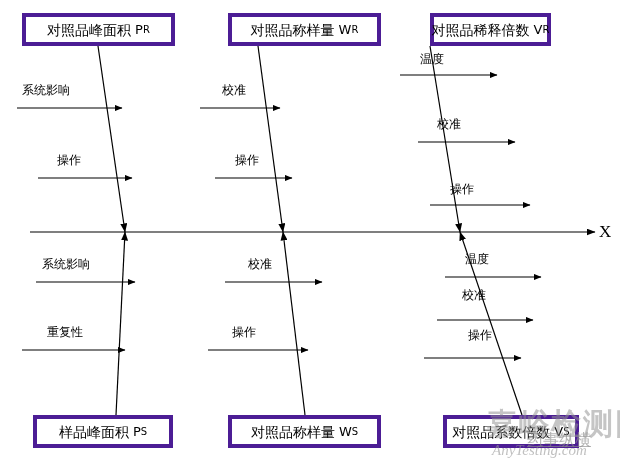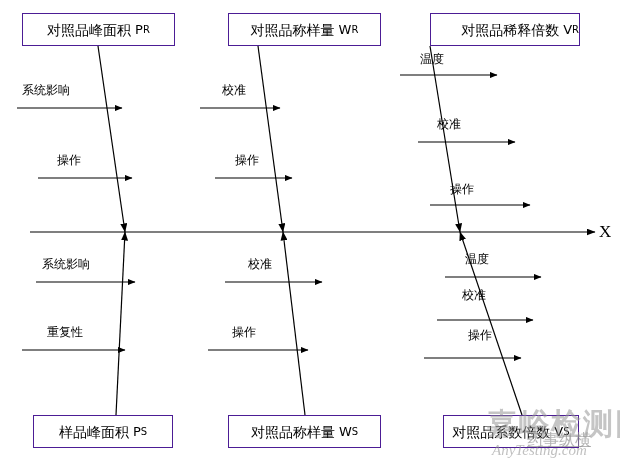--- a/index.html
+++ b/index.html
@@ -21,21 +21,21 @@
   #fishbone-svg {
     position: absolute;
     top: 0;
     left: 0;
     width: 620px;
     height: 465px;
   }
   .cat-box {
     position: absolute;
     box-sizing: border-box;
-    border: 1px solid #4c1d95;
+    border: 4px solid #4c1d95;
     background: transparent;
     display: flex;
     align-items: center;
     justify-content: center;
     font-size: 14px;
     color: #000000;
     white-space: nowrap;
     line-height: 1;
   }
   .cat-box .sub {
@@ -131,21 +131,21 @@
       <div class="cat-box" style="left: 22px; top: 13px; width: 153px; height: 33px;">
         <span>对照品峰面积</span>
         <span class="base">P</span>
         <span class="sub">R</span>
       </div>
       <div class="cat-box" style="left: 228px; top: 13px; width: 153px; height: 33px;">
         <span>对照品称样量</span>
         <span class="base">W</span>
         <span class="sub">R</span>
       </div>
-      <div class="cat-box" style="left: 430px; top: 13px; width: 150px; height: 33px; justify-content: flex-end;">
+      <div class="cat-box" style="left: 430px; top: 13px; width: 121px; height: 33px;">
         <span>对照品稀释倍数</span>
         <span class="base">V</span>
         <span class="sub">R</span>
       </div>
       <div class="cat-box" style="left: 33px; top: 415px; width: 140px; height: 33px;">
         <span>样品峰面积</span>
         <span class="base">P</span>
         <span class="sub">S</span>
       </div>
       <div class="cat-box" style="left: 228px; top: 415px; width: 153px; height: 33px;">

